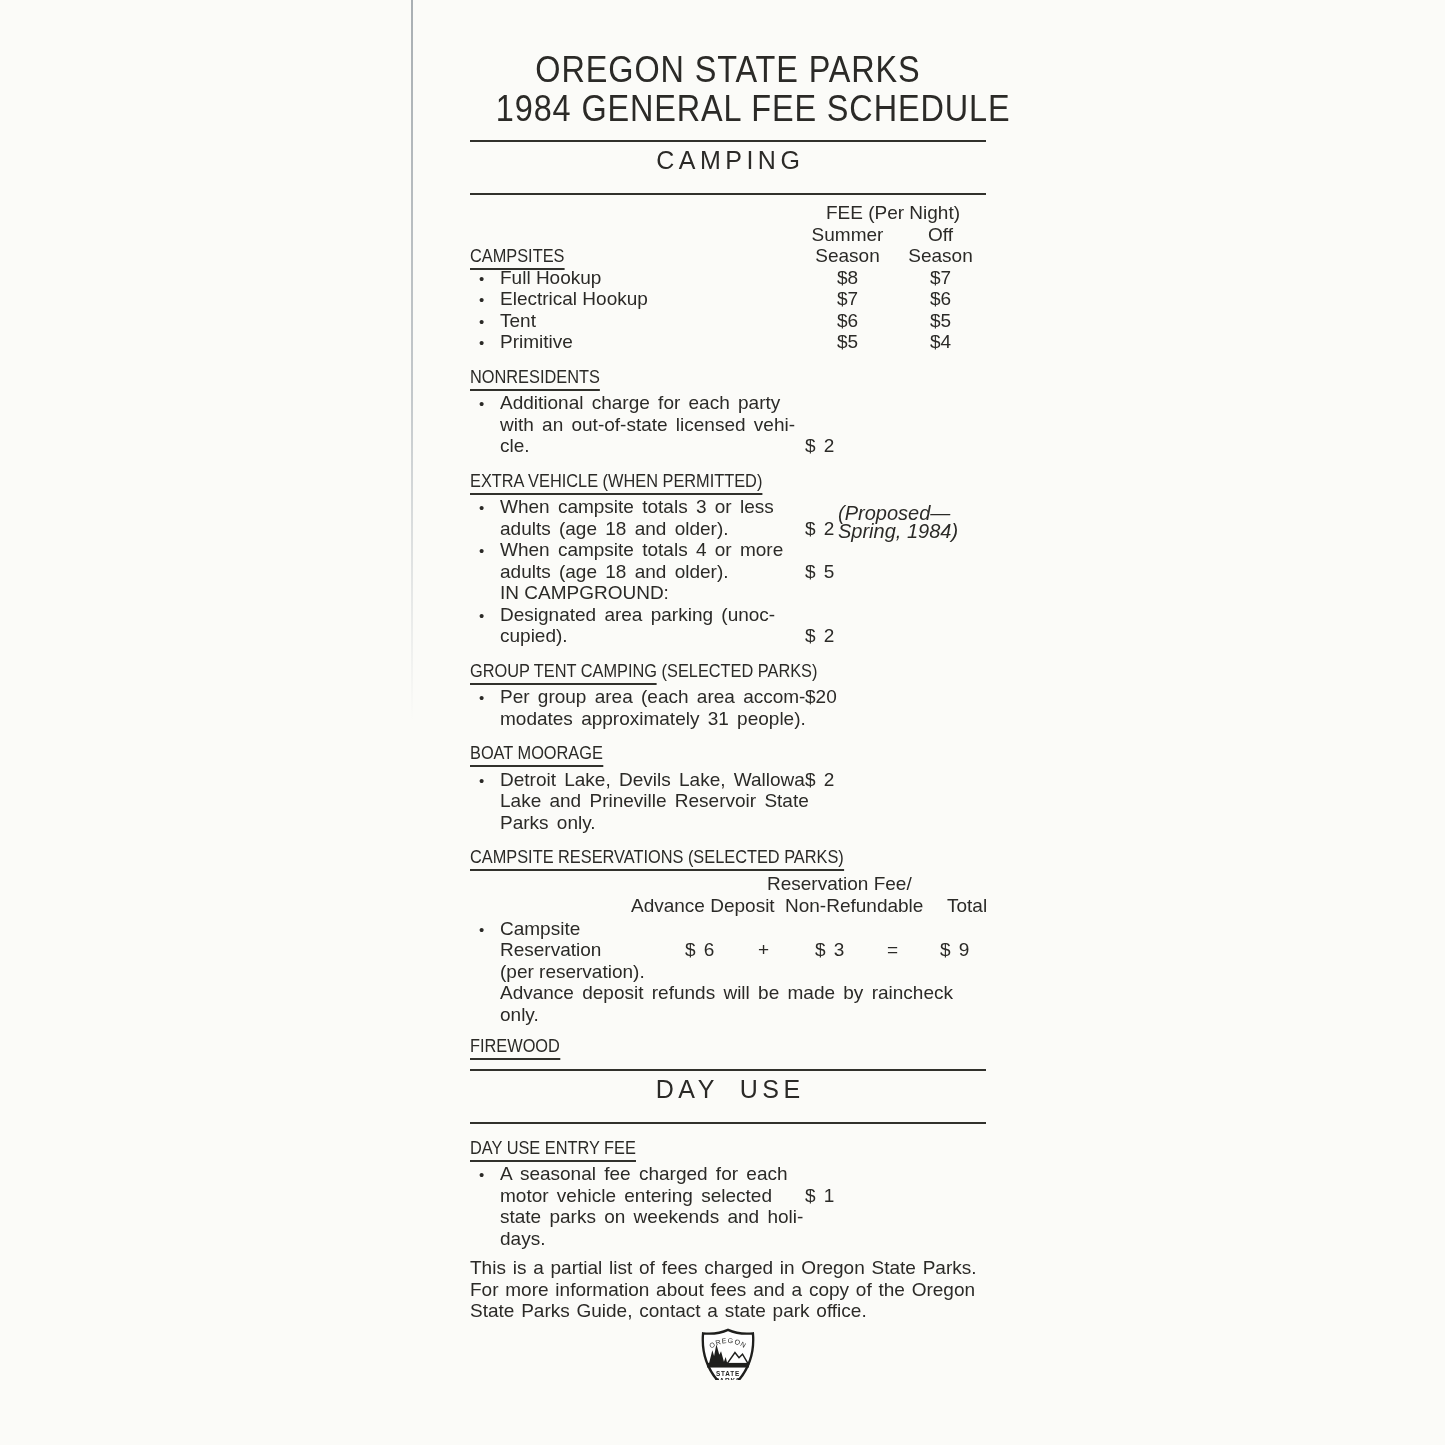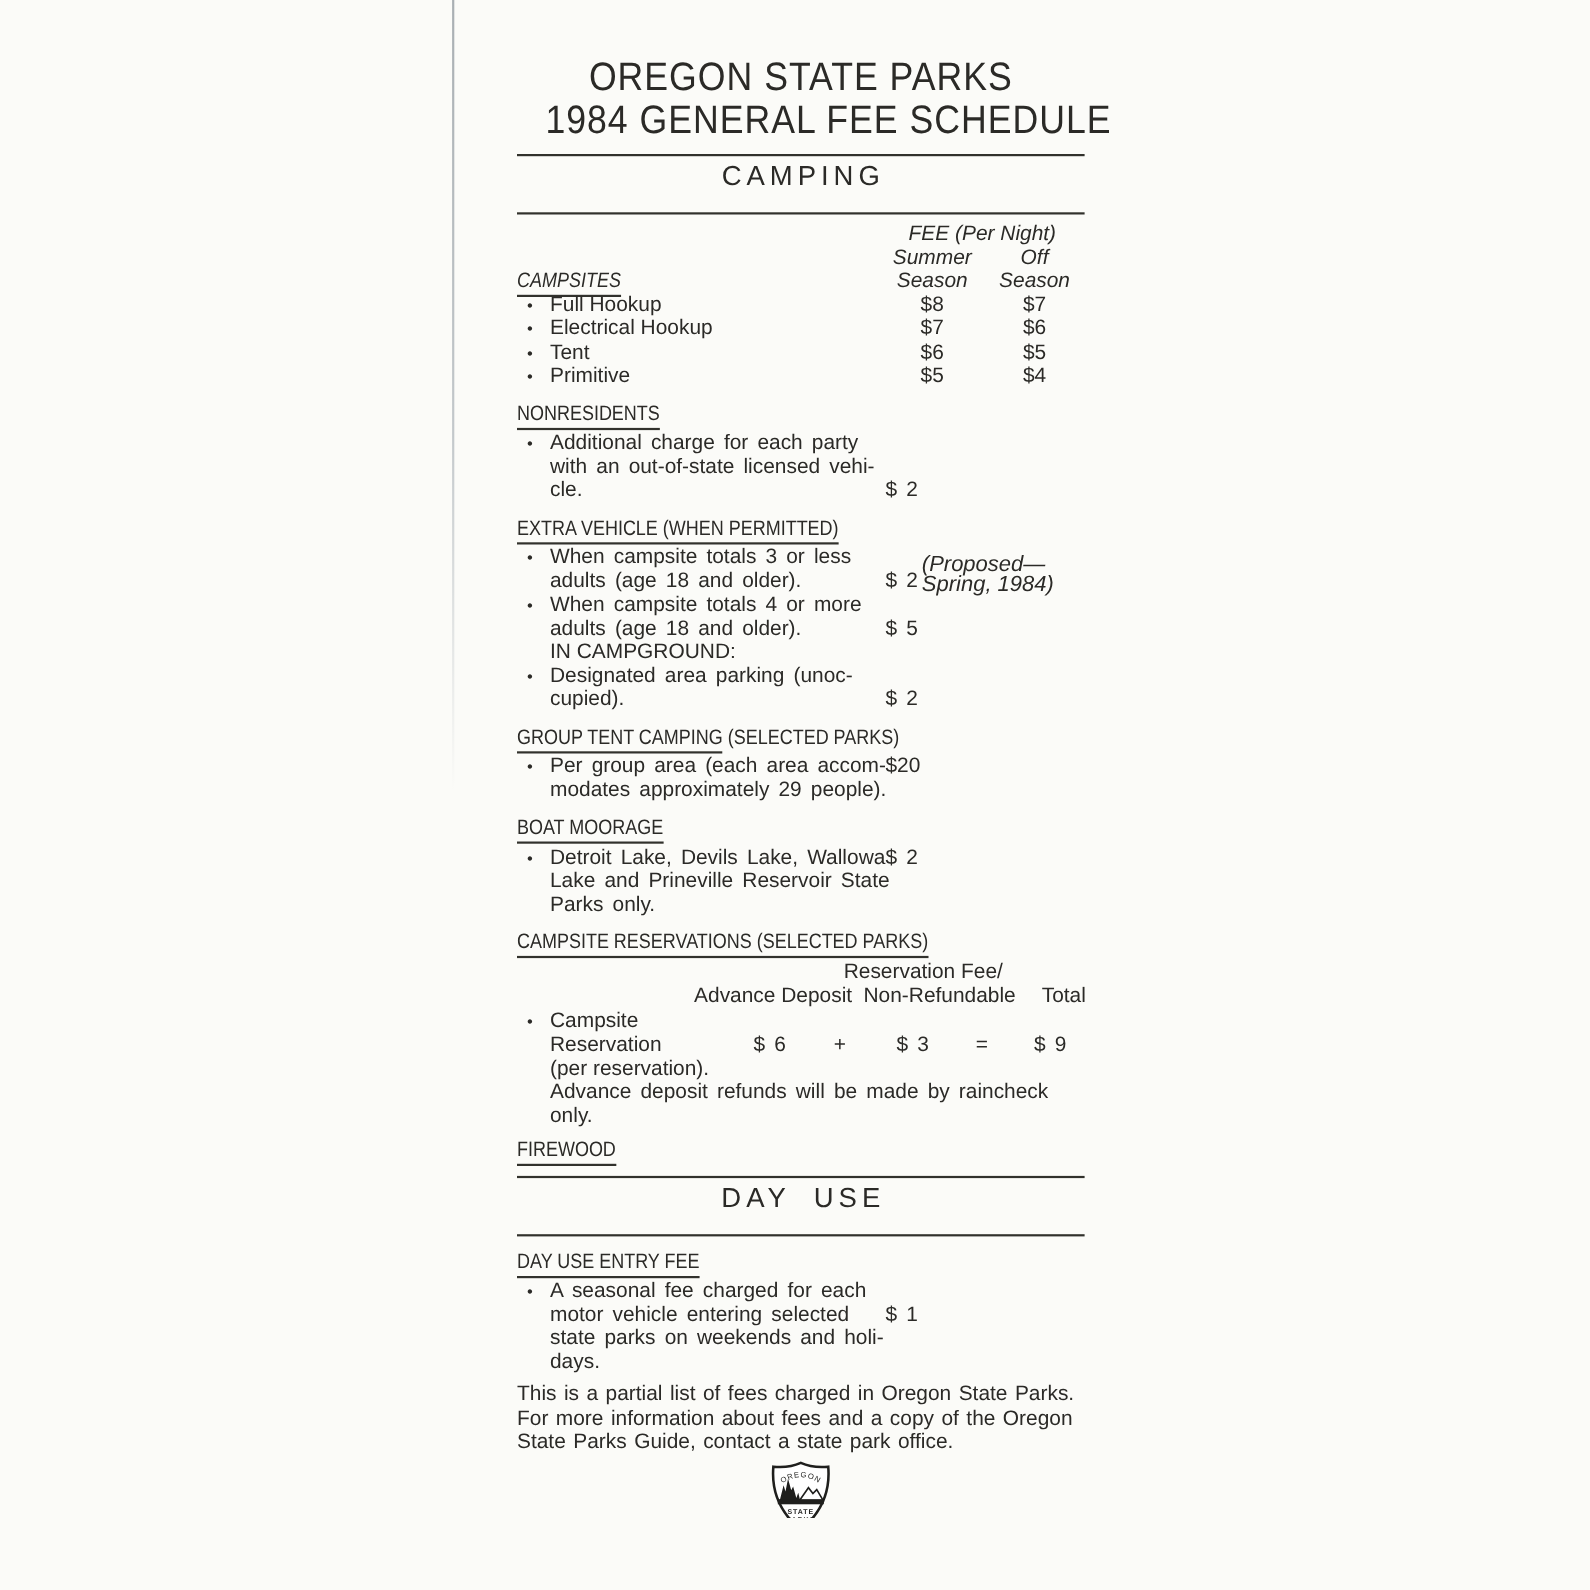--- a/index.html
+++ b/index.html
@@ -13,21 +13,21 @@
   .content{position:absolute;left:470px;top:50px;width:516px;font-size:19px;line-height:21.5px;}
 
   .title-block{text-align:center;transform:scaleX(0.9);transform-origin:center top;}
   .title-line{font-size:36px;line-height:39px;letter-spacing:1px;white-space:nowrap;}
 
   .band{margin-top:12px;border-top:2px solid #31312c;border-bottom:2px solid #31312c;
         text-align:center;padding:5px 0 20px;font-size:25px;line-height:26px;}
   .band-inner{letter-spacing:4.5px;padding-left:4.5px;}
   .band-inner.wide{word-spacing:10px;}
 
-  .fee-head{display:grid;grid-template-columns:330px 95px 91px;margin-top:7px;font-style:italic;}
+  .fee-head{display:grid;grid-template-columns:330px 95px 91px;margin-top:7px;}
   .fh-title{grid-column:2/4;grid-row:1;text-align:center;}
   .fh-campsites{grid-column:1;grid-row:2;align-self:end;}
   .fh-col{text-align:center;white-space:pre-line;}
   .fh-summer{grid-column:2;grid-row:2;}
   .fh-off{grid-column:3;grid-row:2;}
 
   .heading-line{display:inline-block;transform:scaleX(0.86);transform-origin:left bottom;white-space:nowrap;}
   .u{border-bottom:2px solid #31312c;padding-bottom:2px;}
   .sec-heading{margin:13px 0 5px;}
 
@@ -147,21 +147,21 @@
       <div class="itext">Designated area parking (unoc-
 cupied).</div>
       <span class="fee l2">$ 2</span>
     </div>
 
     <div class="sec-heading">
       <span class="heading-line"><span class="u">GROUP TENT CAMPING</span><span> (SELECTED PARKS)</span></span>
     </div>
     <div class="item bullet">
       <div class="itext">Per group area (each area accom-
-modates approximately 29 people).</div>
+modates approximately 31 people).</div>
       <span class="fee">$20</span>
     </div>
 
     <div class="sec-heading">
       <span class="heading-line"><span class="u">BOAT MOORAGE</span></span>
     </div>
     <div class="item bullet">
       <div class="itext">Detroit Lake, Devils Lake, Wallowa
 Lake and Prineville Reservoir State
 Parks only.</div>

